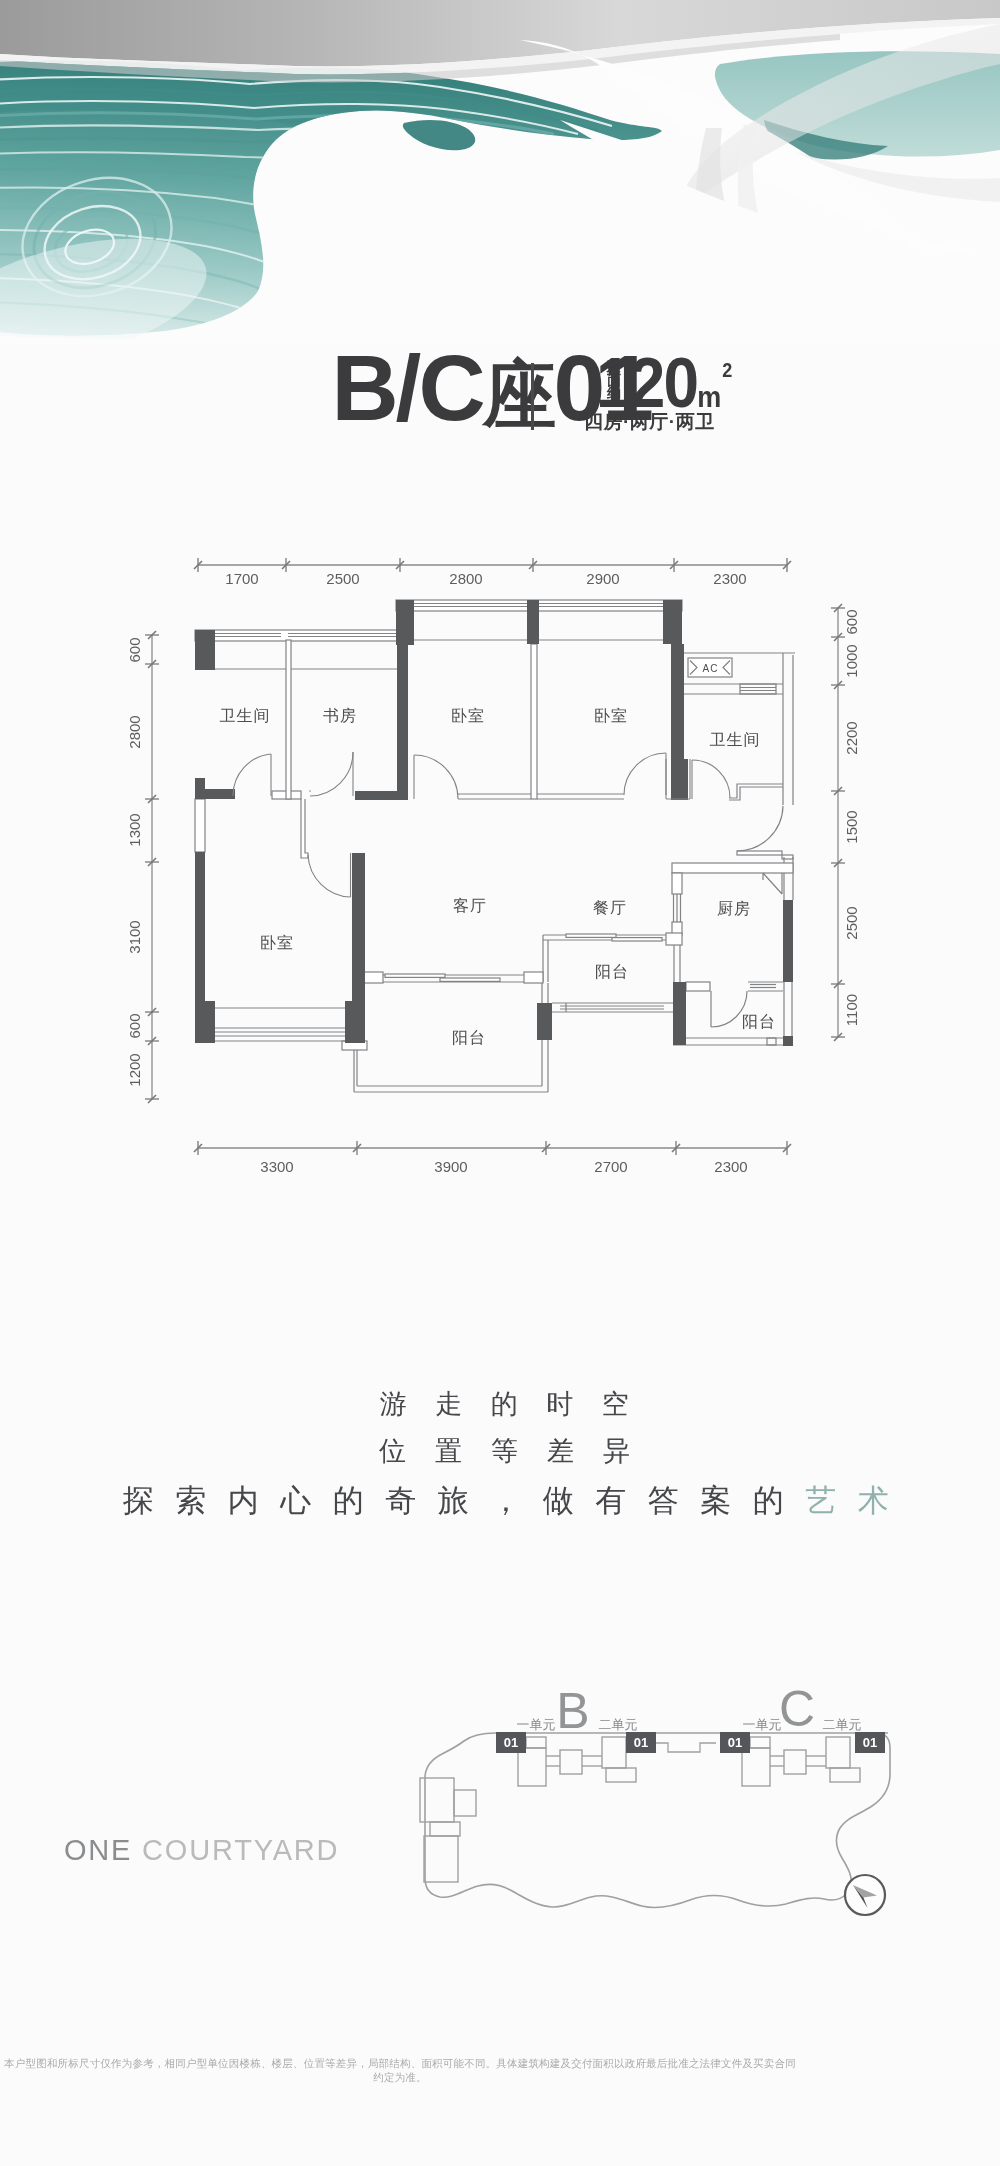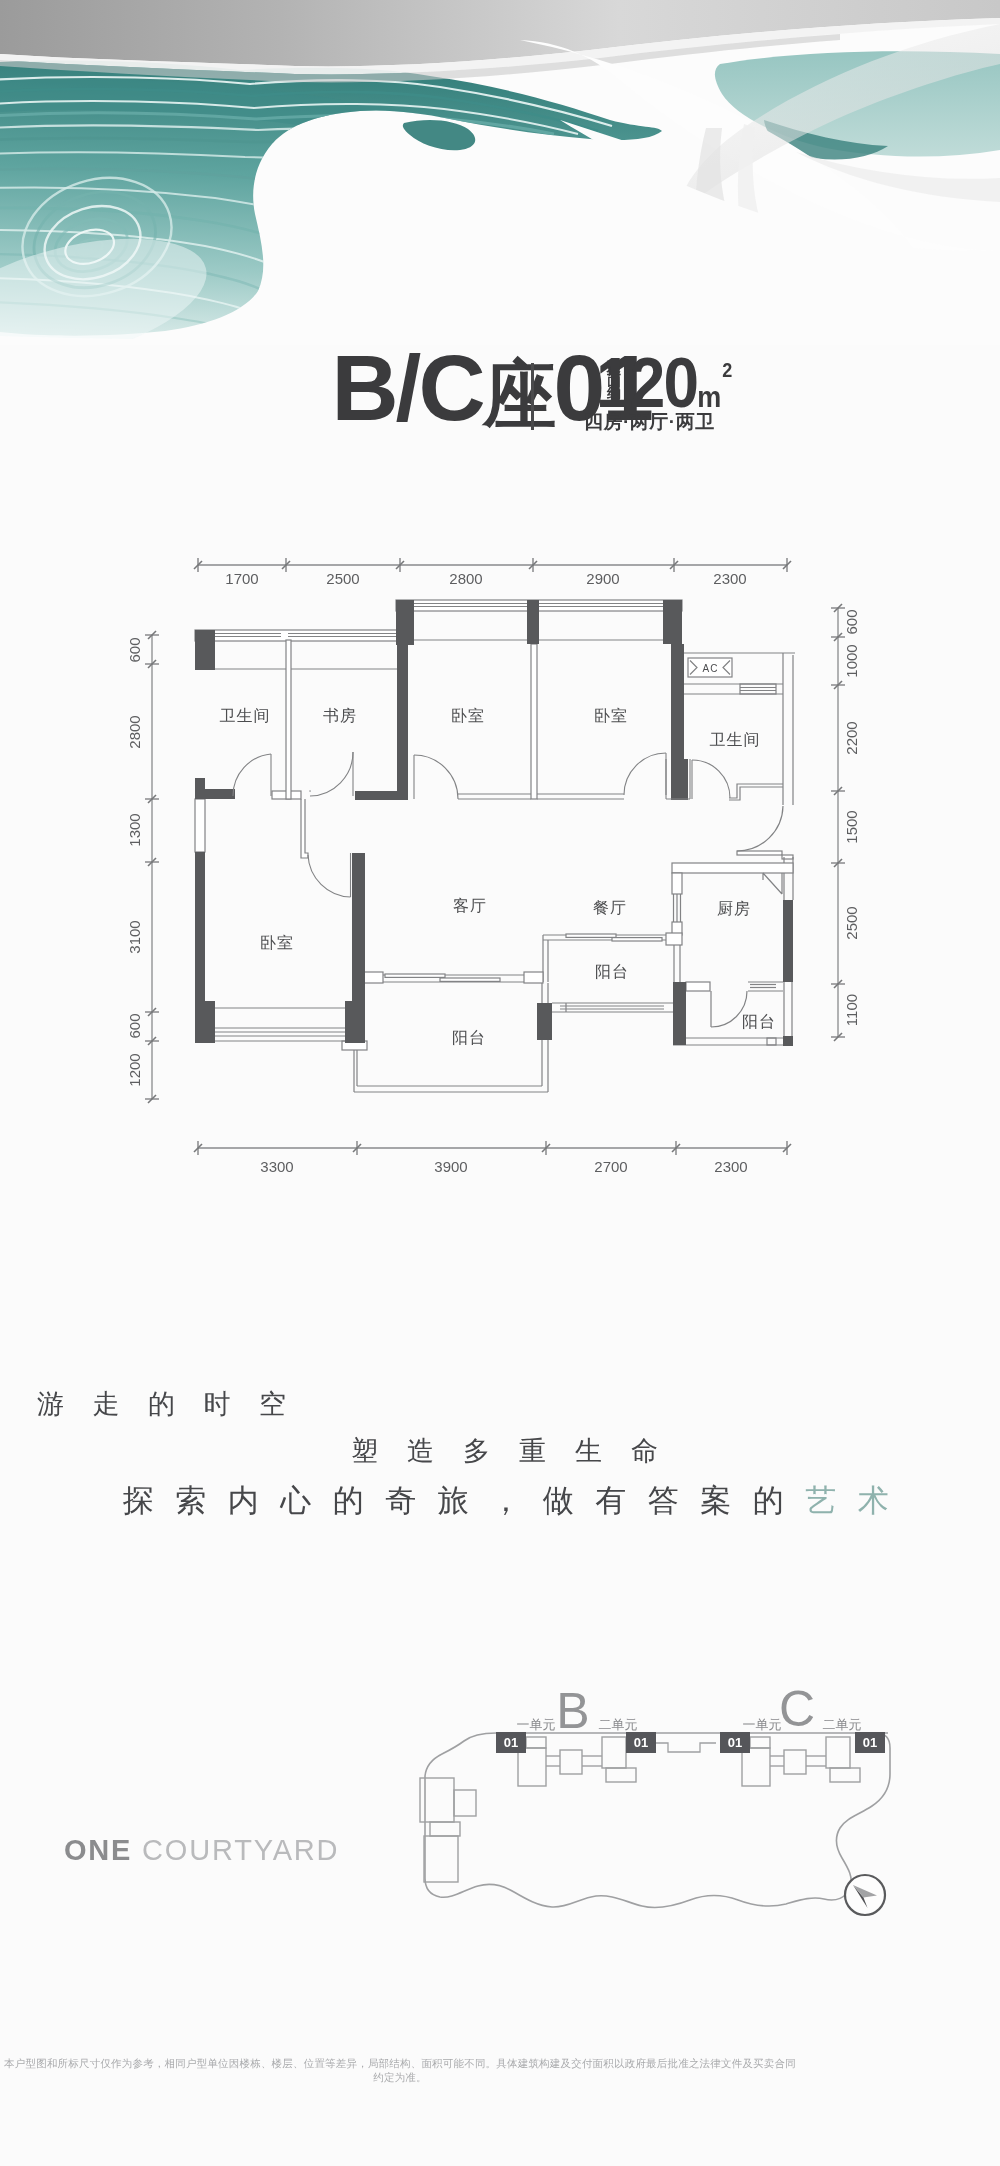--- a/index.html
+++ b/index.html
@@ -452,23 +452,23 @@
     <text x="612" y="977">阳台</text>
 
     <text x="469" y="1043">阳台</text>
 
     <text x="759" y="1027">阳台</text>
 
     <text x="710.5" y="671.5" font-size="10" letter-spacing="1">AC</text>
   </g>
 </svg>
 
-<div class="abs" style="left:0;top:1386px;width:1000px;text-align:left;font-size:27px;color:#46474a;letter-spacing:28.5px;text-indent:37px;">游走的时空</div>
-
-<div class="abs" style="left:0;top:1433px;width:1000px;text-align:center;font-size:27px;color:#46474a;letter-spacing:29px;text-indent:38px;">塑造多重生命</div>
+<div class="abs" style="left:0;top:1386px;width:1000px;text-align:center;font-size:27px;color:#46474a;letter-spacing:28.5px;text-indent:37px;">游走的时空</div>
+
+<div class="abs" style="left:0;top:1433px;width:1000px;text-align:center;font-size:27px;color:#46474a;letter-spacing:29px;text-indent:38px;">位置等差异</div>
 
 <div class="abs" style="left:0;top:1480px;width:1000px;text-align:center;font-size:31px;color:#46474a;letter-spacing:21.5px;text-indent:33px;">探索内心的奇旅，做有答案的<span style="color:#8fb2ad;font-family:Liberation Serif, serif;">艺术</span></div>
 
 <svg class="abs" style="left:400px;top:1680px" width="530" height="260" viewBox="400 1680 530 260">
   <g fill="none" stroke="#9fa0a2" stroke-width="1.6">
 
     <path d="M888,1733 L496,1733 C482,1733 472,1735 464,1741 C456,1747 450,1750 442,1754 C432,1759 426,1766 425,1776 L425,1878 C425,1888 430,1895 440,1897 C452,1899 464,1890 478,1886 C492,1882 504,1886 514,1892 C526,1899 538,1906 552,1907 C568,1908 580,1898 596,1896 C612,1894 626,1902 642,1906 C658,1910 674,1906 690,1900 C706,1894 722,1894 738,1900 C754,1906 770,1908 786,1904 C800,1900 812,1896 824,1899 C836,1902 846,1898 850,1888 C854,1878 848,1868 842,1858 C836,1848 834,1838 840,1828 C846,1818 860,1814 872,1806 C884,1798 890,1788 890,1774 L890,1748 C890,1738 886,1733 876,1733"></path>
 
     <g stroke-width="1.4">
       <rect x="420" y="1778" width="34" height="44"></rect>
@@ -542,15 +542,15 @@
 
   <text x="842" y="1729" font-size="13" fill="#88898c" text-anchor="middle" font-family="Liberation Sans, sans-serif">二单元</text>
 
   <g>
     <circle cx="865" cy="1895" r="20" fill="#fdfdfd" stroke="#595a5c" stroke-width="2.2"></circle>
     <path d="M853,1885 L867.5,1908 L863.5,1897.5 Z" fill="#505154"></path>
     <path d="M853,1885 L877,1895.5 L863.5,1897.5 Z" fill="#a2a3a5"></path>
   </g>
 </svg>
 
-<div class="abs" style="left:64px;top:1834px;font-size:29px;letter-spacing:1.8px;"><span style="color:#8b8c8e;font-weight:bold;">ONE</span><span style="color:#b9babc;margin-top:45px;"> COURTYARD</span></div>
+<div class="abs" style="left:64px;top:1834px;font-size:29px;letter-spacing:1.8px;"><span style="color:#8b8c8e;font-weight:normal;">ONE</span><span style="color:#b9babc;margin-top:45px;"> COURTYARD</span></div>
 
 <div class="abs" style="left:0;top:2057px;width:800px;text-align:center;font-size:10.5px;color:#a9aaac;letter-spacing:0.2px;">本户型图和所标尺寸仅作为参考，相同户型单位因楼栋、楼层、位置等差异，局部结构、面积可能不同。具体建筑构建及交付面积以政府最后批准之法律文件及买卖合同约定为准。</div>
 
 </body></html>

